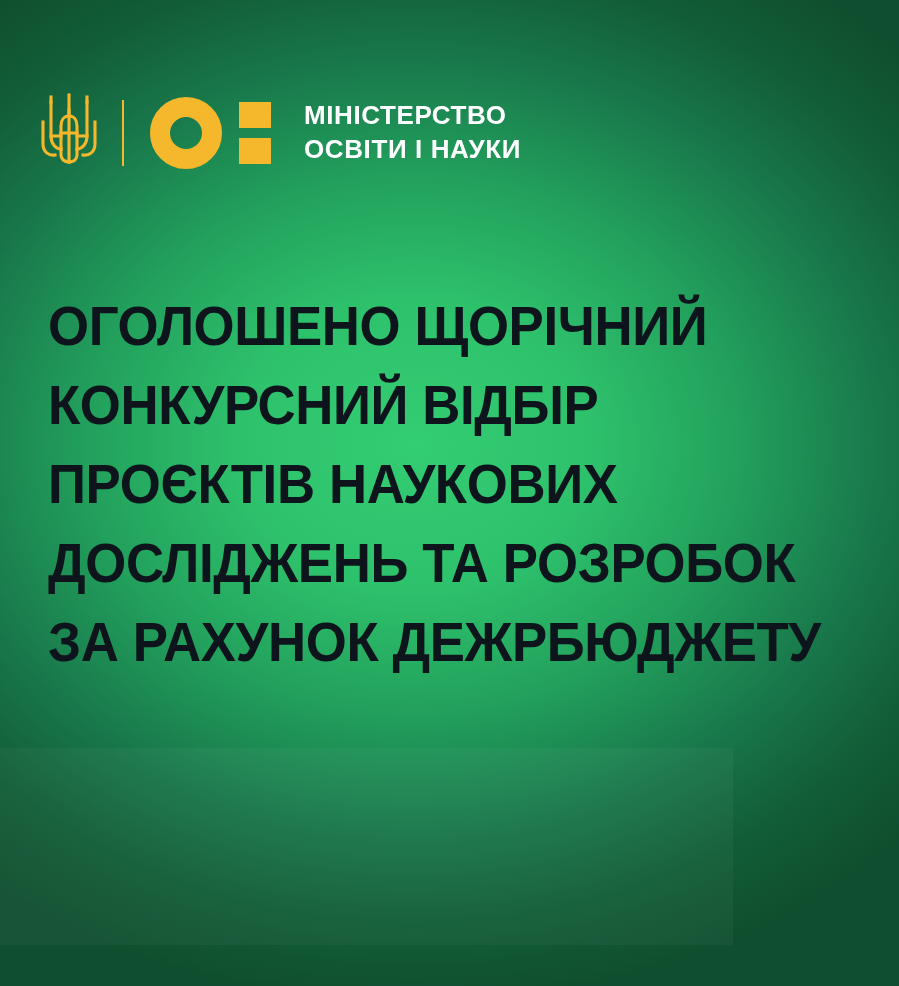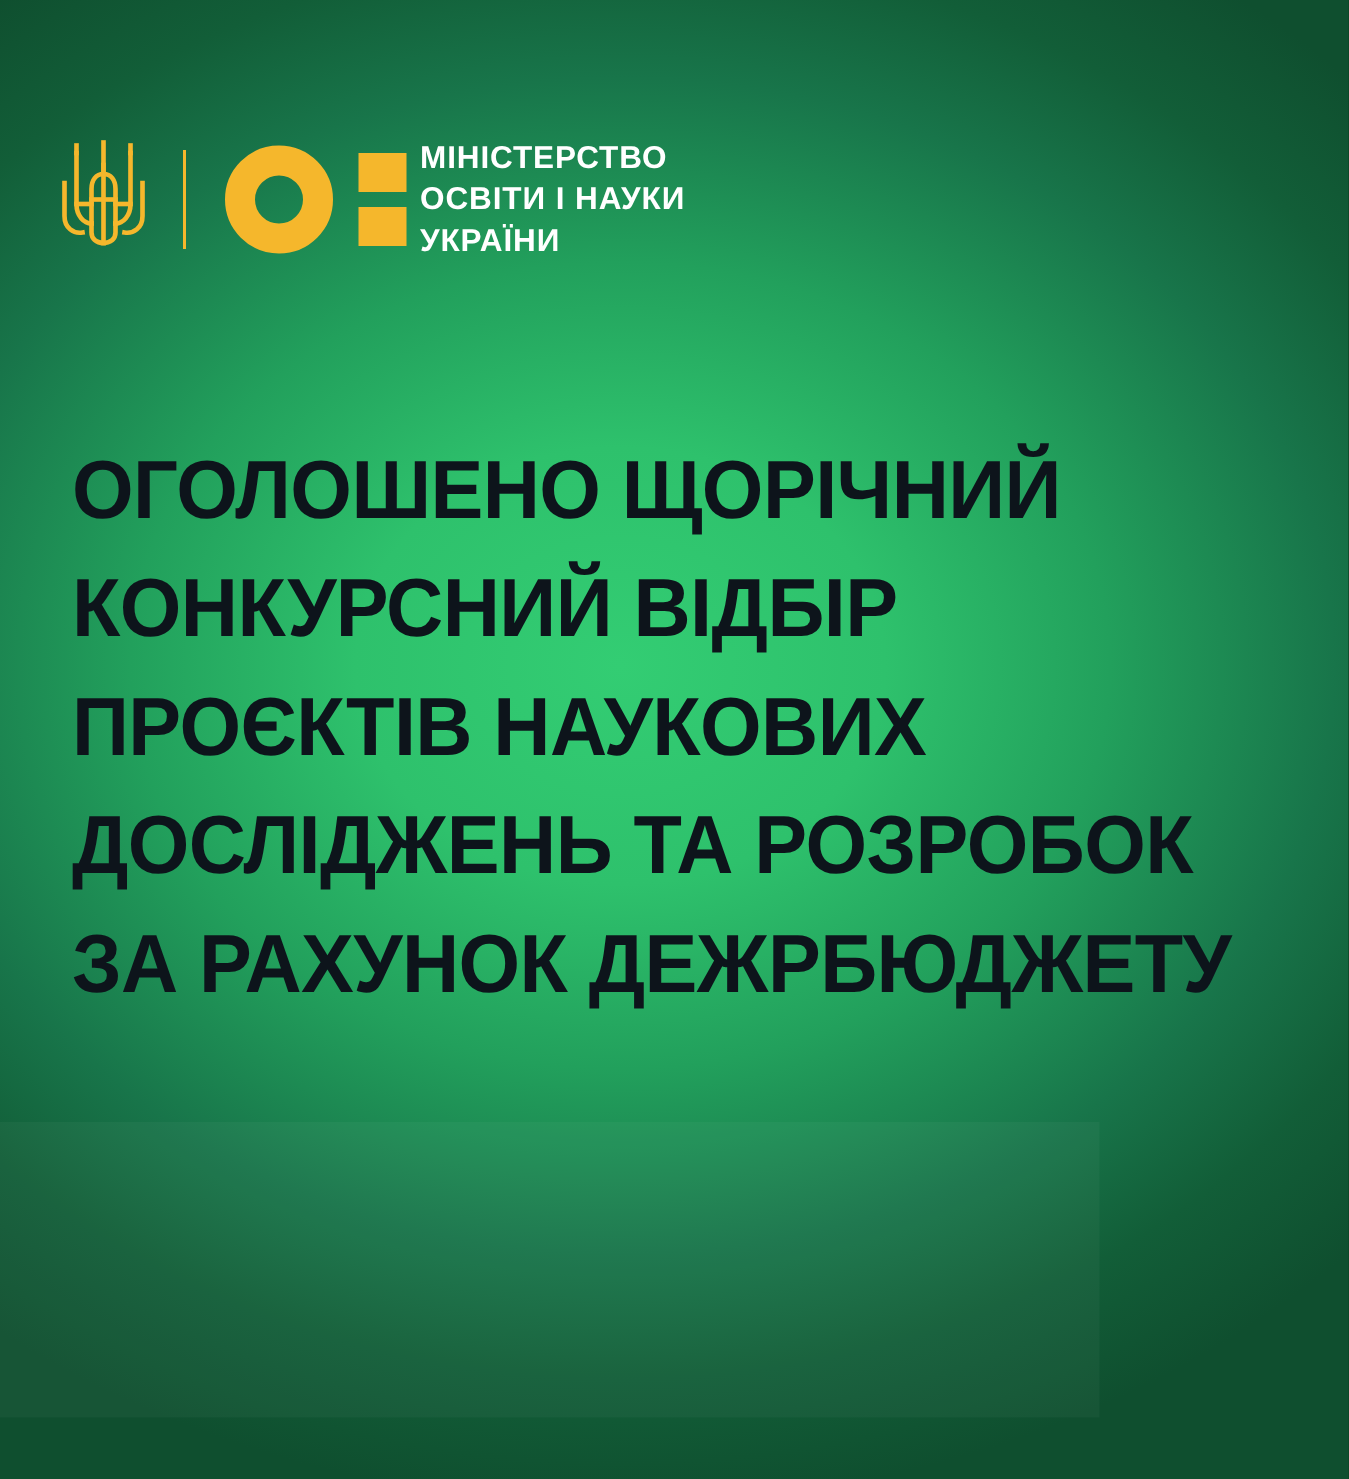--- a/index.html
+++ b/index.html
@@ -80,24 +80,24 @@
     justify-content: center;
     gap: 10px;
     margin-left: 17px;
   }
   .mark-bar {
     width: 32px;
     height: 26px;
     background: #F5B72C;
   }
   .ministry-text {
-    margin-left: 9px;
+    margin-left: 33px;
     color: #ffffff;
     font-weight: 700;
-    font-size: 21px;
+    font-size: 26px;
     line-height: 1.30;
     letter-spacing: 0.6px;
     text-transform: uppercase;
     white-space: nowrap;
   }
   .ministry-text span { display: block; }
 
   
   .headline {
     position: absolute;
@@ -154,21 +154,20 @@
       <span class="mark-ring"></span>
       <span class="mark-bars">
         <span class="mark-bar"></span>
         <span class="mark-bar"></span>
       </span>
     </span>
 
     <div class="ministry-text">
       <span>МІНІСТЕРСТВО</span>
       <span>ОСВІТИ І НАУКИ</span>
-      <span>УКРАЇНИ</span>
     </div>
 
   </div>
 
   <div class="headline">
     <span class="headline-line">ОГОЛОШЕНО ЩОРІЧНИЙ</span>
     <span class="headline-line">КОНКУРСНИЙ ВІДБІР</span>
     <span class="headline-line">ПРОЄКТІВ НАУКОВИХ</span>
     <span class="headline-line">ДОСЛІДЖЕНЬ ТА РОЗРОБОК</span>
     <span class="headline-line">ЗА РАХУНОК ДЕЖРБЮДЖЕТУ</span>

